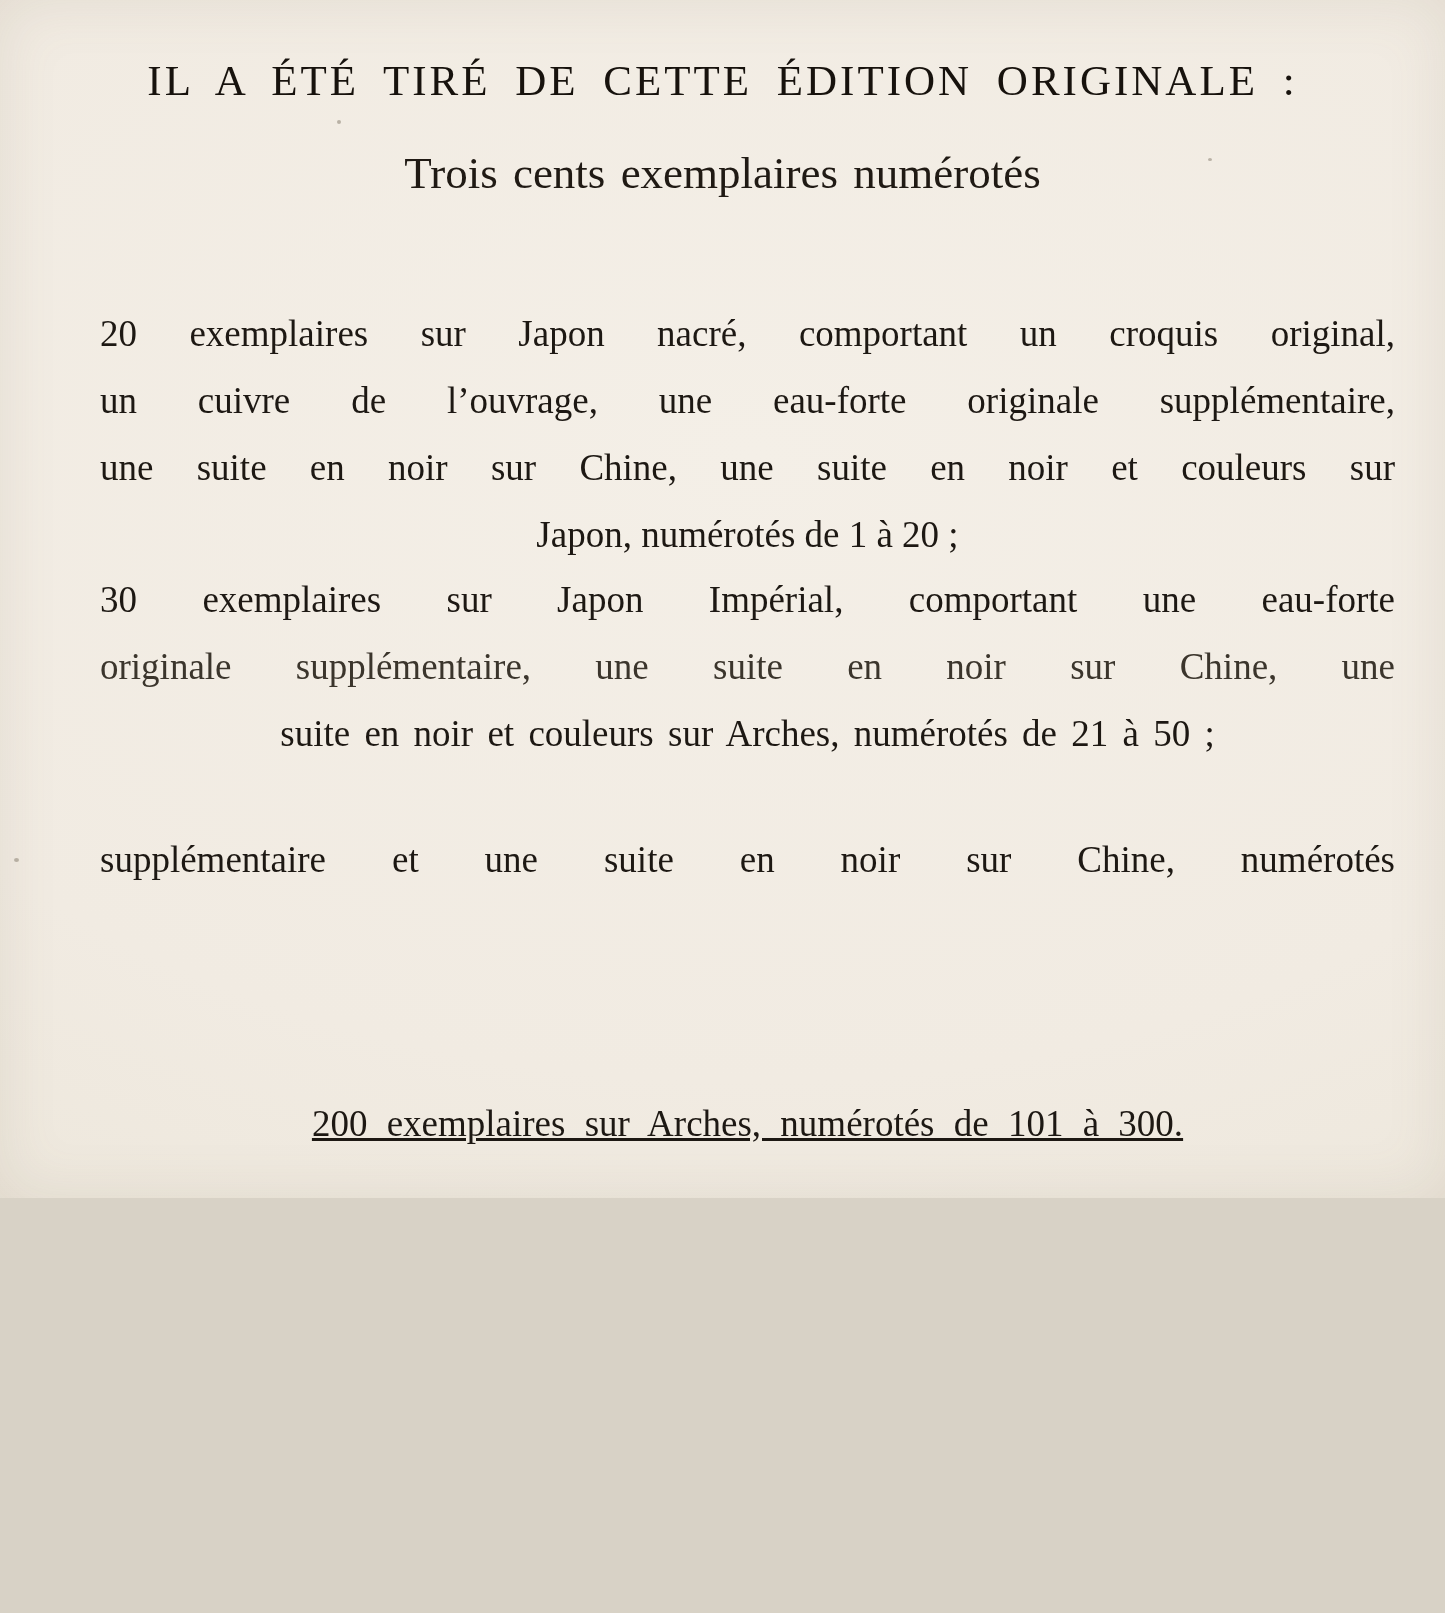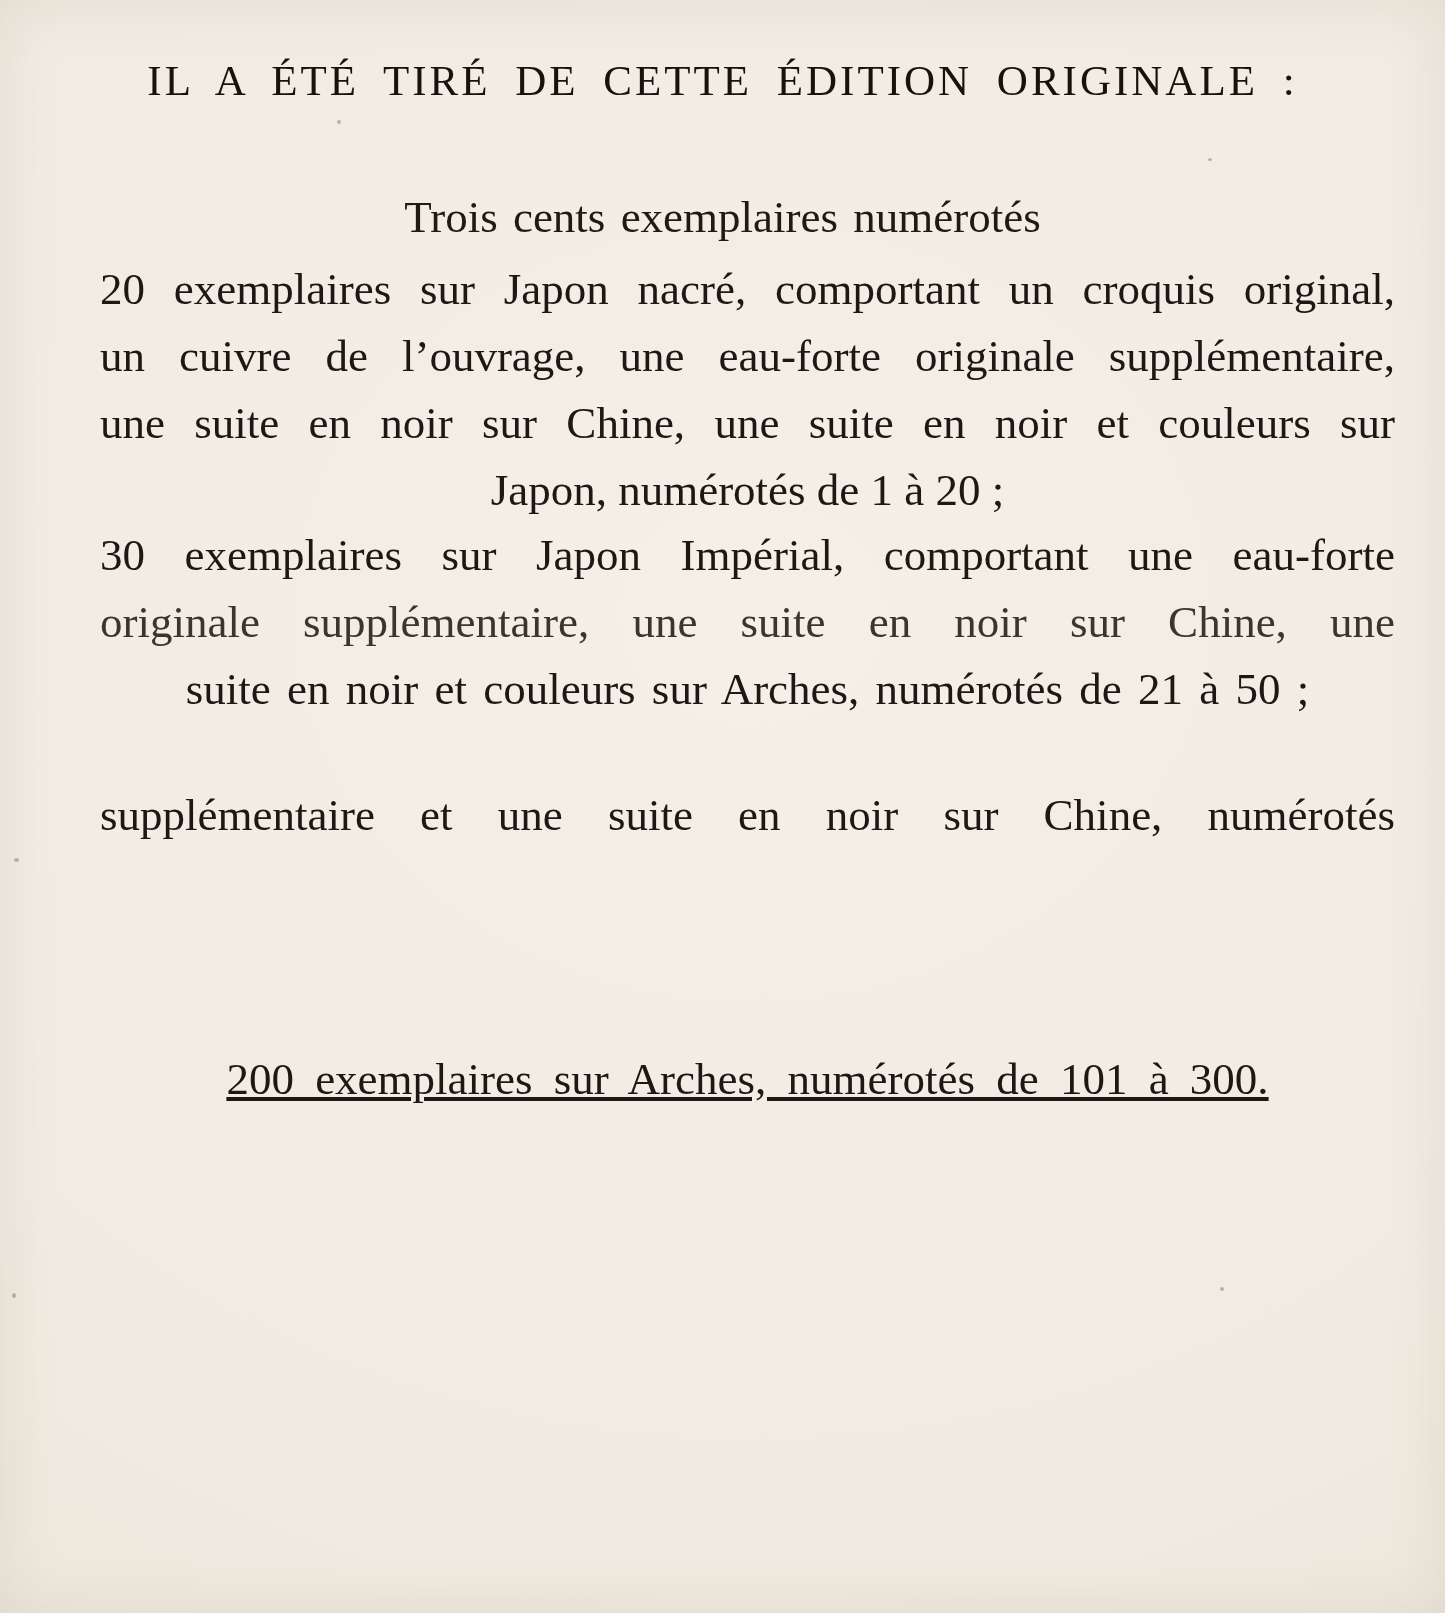--- a/index.html
+++ b/index.html
@@ -1,19 +1,19 @@
 <!DOCTYPE html>
 <html><head>
 <meta charset="utf-8">
 <title>Justification du tirage</title>
 <style>
   html,body{margin:0;padding:0;background:#d8d2c6;}
   .page{
     position:relative;
-    width:1445px;height:1613px;
+    width:1445px;height:1198px;
     margin:0 auto;
     overflow:hidden;
     background:
       radial-gradient(125% 95% at 52% 38%, #f4efe7 0%, #f1ebe2 55%, #ece6da 88%, #e7e0d3 100%);
     box-shadow: inset 0 0 60px rgba(120,105,80,.12);
     color:#1d1813;
     font-family:"Liberation Serif","DejaVu Serif",serif;
   }
   .block{position:absolute;left:100px;width:1295px;}
   .title{
@@ -22,23 +22,22 @@
     font-size:43px;line-height:62px;
     letter-spacing:3px;word-spacing:11px;
     color:#17120d;
   }
   .subtitle{
     top:142px;left:0;width:1445px;
     text-align:center;
     font-size:45px;line-height:62px;
     word-spacing:4px;
     color:#201a14;
-    margin-top:44px;
   }
-  .para{font-size:45px;line-height:67px;}
+  .para{font-size:37px;line-height:67px;margin-top:44px;}
   .line{min-height:67px;}
   .line.justify{text-align:justify;text-align-last:justify;}
   .line.center{text-align:center;}
   .line.wide{word-spacing:10px;text-decoration:underline;}
   .line.semiwide{word-spacing:5px;}
   .line.faded{color:#3b352c;}
   .p1{top:256px;}
   .p2{top:522px;}
   .p3{top:782px;}
   .p4{top:1046px;}

